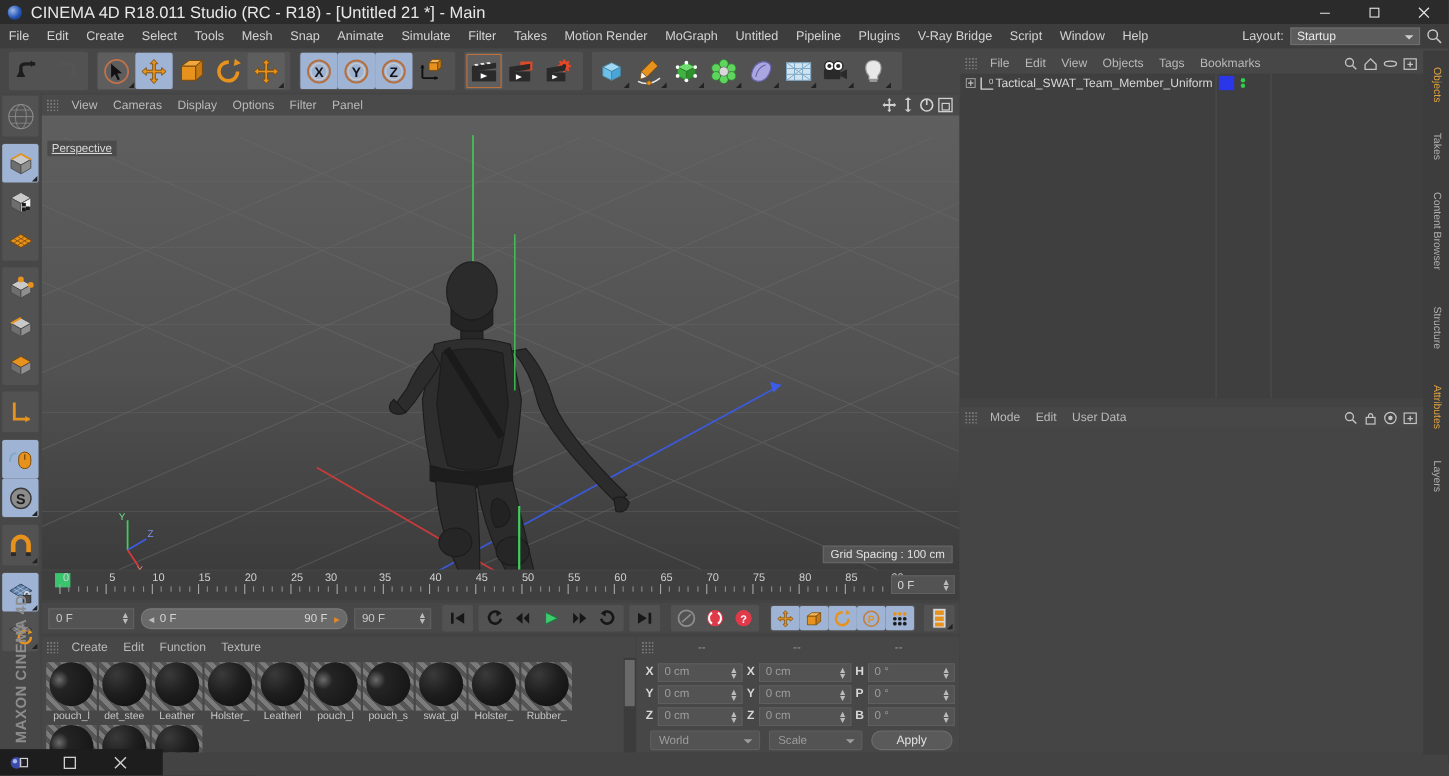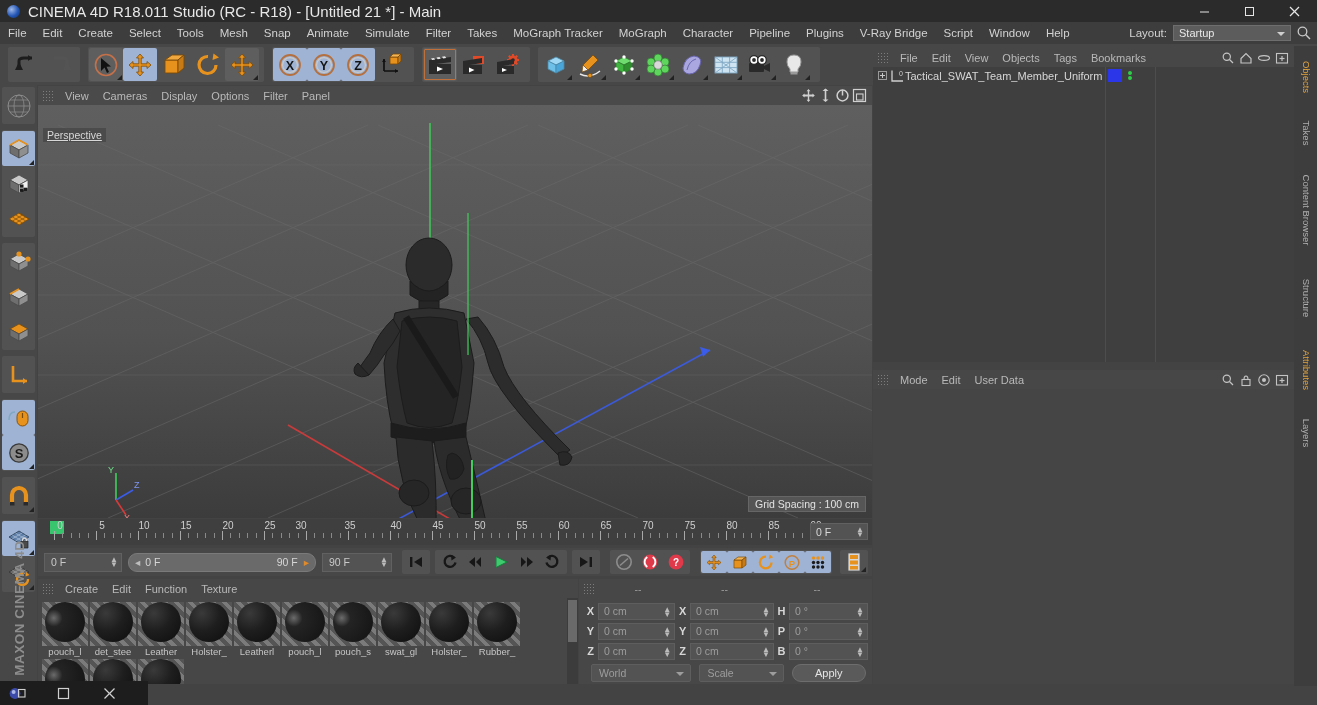--- a/index.html
+++ b/index.html
@@ -224,23 +224,23 @@
     <div class="menu-item">Edit</div>
     <div class="menu-item">Create</div>
     <div class="menu-item">Select</div>
     <div class="menu-item">Tools</div>
     <div class="menu-item">Mesh</div>
     <div class="menu-item">Snap</div>
     <div class="menu-item">Animate</div>
     <div class="menu-item">Simulate</div>
     <div class="menu-item">Filter</div>
     <div class="menu-item">Takes</div>
-    <div class="menu-item">MoGraph Tracker</div>
+    <div class="menu-item">Motion Render</div>
     <div class="menu-item">MoGraph</div>
-    <div class="menu-item">Character</div>
+    <div class="menu-item">Untitled</div>
     <div class="menu-item">Pipeline</div>
     <div class="menu-item">Plugins</div>
     <div class="menu-item">V-Ray Bridge</div>
     <div class="menu-item">Script</div>
     <div class="menu-item">Window</div>
     <div class="menu-item">Help</div>
     <div class="layout-wrap">
       <div class="layout-lbl">Layout:</div>
       <div class="layout-sel">
         <span>Startup</span>

